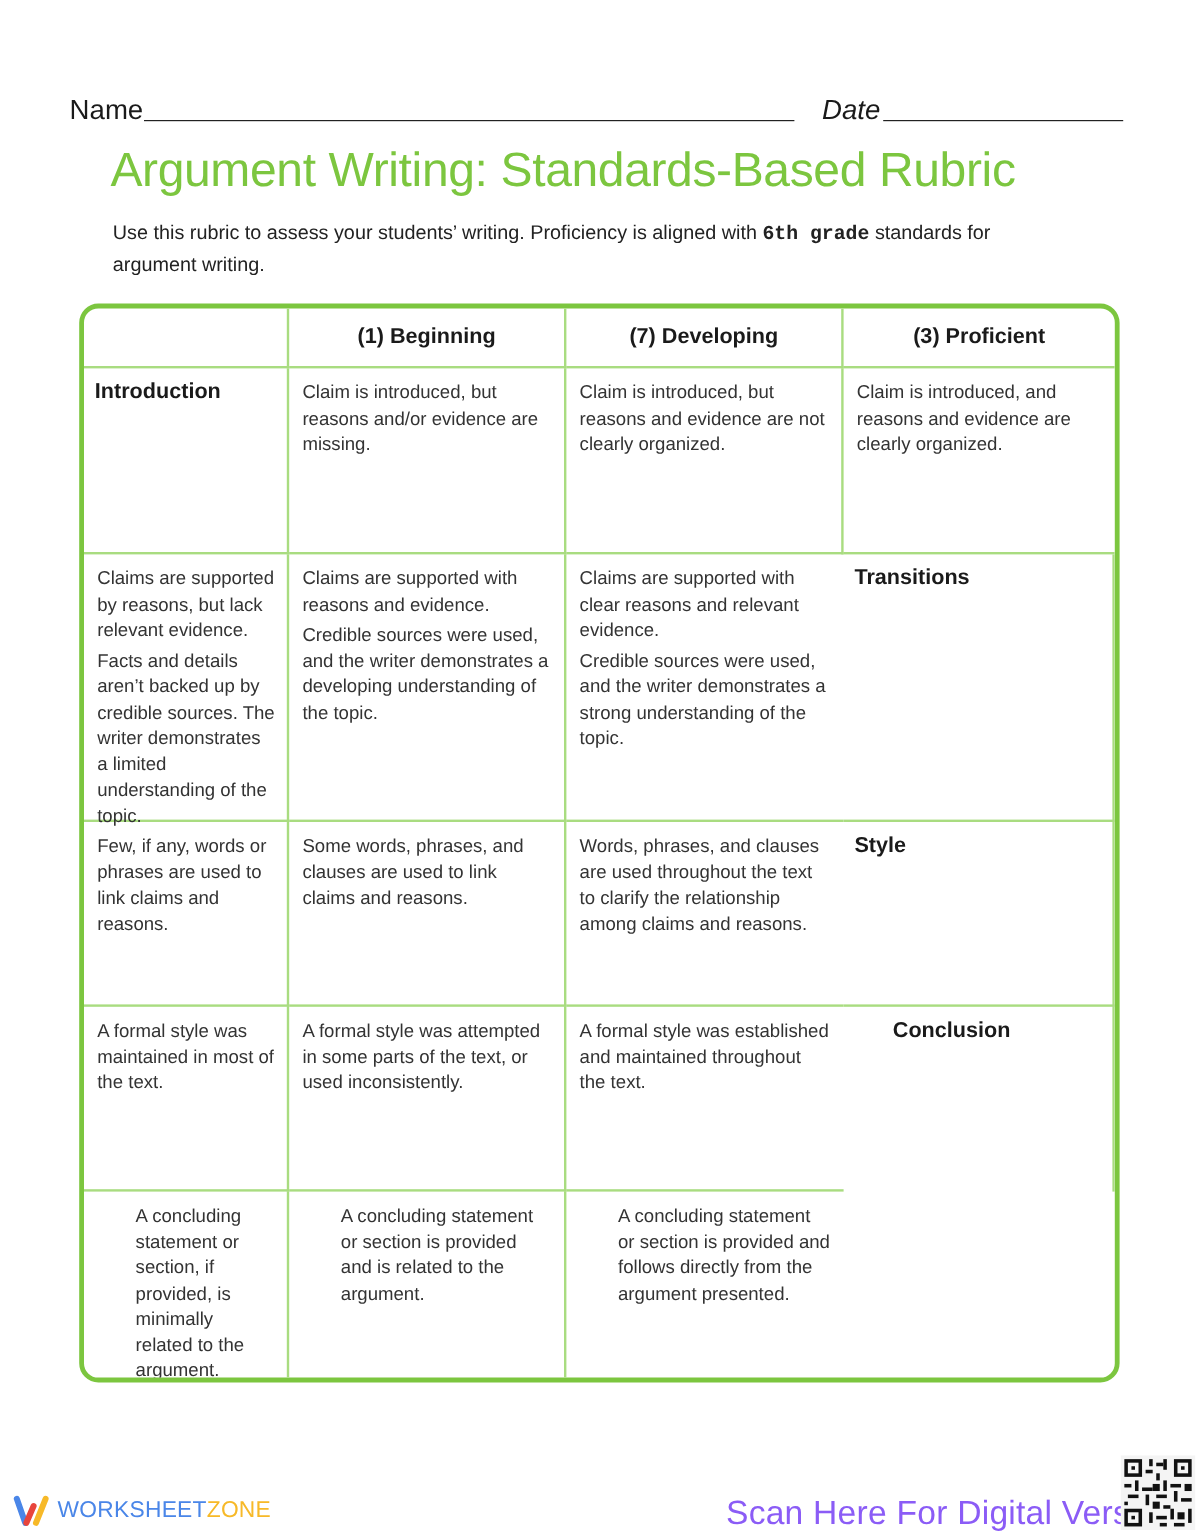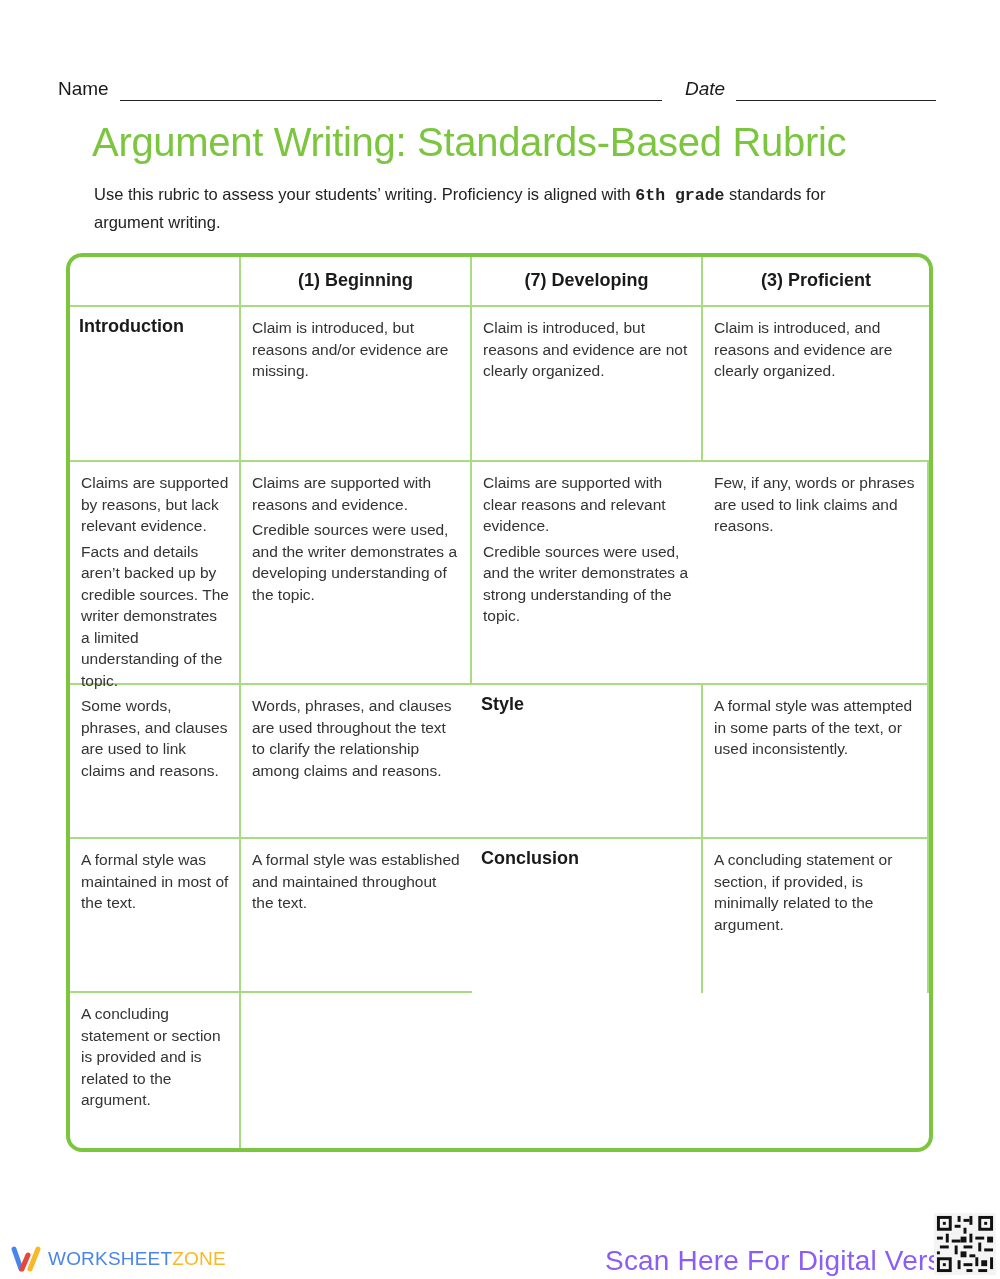--- a/index.html
+++ b/index.html
@@ -3,21 +3,21 @@
   <meta charset="utf-8">
   <style>
     html, body { margin: 0; padding: 0; background: #ffffff; }
     body {
       width: 1000px; height: 1279px; position: relative; overflow: hidden;
       font-family: "Liberation Sans", "DejaVu Sans", sans-serif;
       color: #222222;
     }
     .name-row {
       position: absolute; top: 76px; left: 58px; width: 880px; height: 30px;
-      font-size: 19px; color: #1a1a1a;
+      font-size: 23px; color: #1a1a1a;
     }
     .name-label { position: absolute; left: 0; top: 2px; }
     .name-line { position: absolute; left: 62px; top: 24px; width: 542px; border-bottom: 1.5px solid #222; }
     .date-label { position: absolute; left: 627px; top: 2px; font-style: italic; }
     .date-line { position: absolute; left: 678px; top: 24px; width: 200px; border-bottom: 1.5px solid #222; }
 
     .title {
       position: absolute; top: 120px; left: 92px;
       font-size: 40px; font-weight: normal; color: #7cc63f; letter-spacing: -0.3px;
       margin: 0;
@@ -39,21 +39,21 @@
       grid-template-columns: 171px 231px 231px 1fr;
       grid-template-rows: 50px 155px 223px 154px 154px 1fr;
       width: 100%; height: 100%;
     }
     .cell {
       border-right: 2px solid #a9dc80; border-bottom: 2px solid #a9dc80;
       box-sizing: border-box; padding: 10px 10px 22px 11px;
       font-size: 15.5px; line-height: 21.5px; color: #333;
     }
     .cell.last-col { border-right: none; }
-    .cell.last-row { border-bottom: none; }
+    .cell.last-row { border-bottom: none; margin-left: 32px; }
     .head {
       display: flex; align-items: center; justify-content: center;
       font-weight: bold; font-size: 18px; color: #1a1a1a; padding: 0;
     }
     .crit { font-weight: bold; font-size: 18px; color: #1a1a1a; padding-left: 9px; padding-top: 9px; }
     .para + .para { margin-top: 4px; }
 
     .footer-logo {
       position: absolute; left: 10px; top: 1244px; height: 30px;
       display: flex; align-items: center;
@@ -111,47 +111,51 @@
     </div>
     <div class="cell">
       <div class="para">Claims are supported with reasons and evidence.</div>
       <div class="para">Credible sources were used, and the writer demonstrates a developing understanding of the topic.</div>
     </div>
     <div class="cell last-col">
       <div class="para">Claims are supported with clear reasons and relevant evidence.</div>
       <div class="para">Credible sources were used, and the writer demonstrates a strong understanding of the topic.</div>
     </div>
 
+    <div class="cell crit">Transitions</div>
     <div class="cell">
         <div class="para">Few, if any, words or phrases are used to link claims and reasons.</div>
       </div>
     <div class="cell">
         <div class="para">Some words, phrases, and clauses are used to link claims and reasons.</div>
       </div>
     <div class="cell last-col">
         <div class="para">Words, phrases, and clauses are used throughout the text to clarify the relationship among claims and reasons.</div>
       </div>
 
     <div class="cell crit">Style</div>
     <div class="cell">
+        <div class="para">A formal style was maintained in most of the text.</div>
+      </div>
+    <div class="cell">
         <div class="para">A formal style was attempted in some parts of the text, or used inconsistently.</div>
-      </div>
-    <div class="cell">
-        <div class="para">A formal style was maintained in most of the text.</div>
       </div>
     <div class="cell last-col">
         <div class="para">A formal style was established and maintained throughout the text.</div>
       </div>
 
     <div class="cell crit last-row">Conclusion</div>
     <div class="cell last-row">
         <div class="para">A concluding statement or section, if provided, is minimally related to the argument.</div>
       </div>
     <div class="cell last-row">
         <div class="para">A concluding statement or section is provided and is related to the argument.</div>
+      </div>
+    <div class="cell last-row last-col">
+        <div class="para">A concluding statement or section is provided and follows directly from the argument presented.</div>
       </div>
   </div>
 </div>
 
 <div class="footer-logo">
   <svg class="logo-mark" viewBox="0 0 34 28">
     <line x1="4" y1="4" x2="11" y2="24" stroke="#4a86e8" stroke-width="5" stroke-linecap="round"></line>
     <line x1="12" y1="24" x2="18" y2="10" stroke="#e8453c" stroke-width="5" stroke-linecap="round"></line>
     <line x1="20" y1="24" x2="28" y2="4" stroke="#f7b928" stroke-width="5" stroke-linecap="round"></line>
   </svg>

